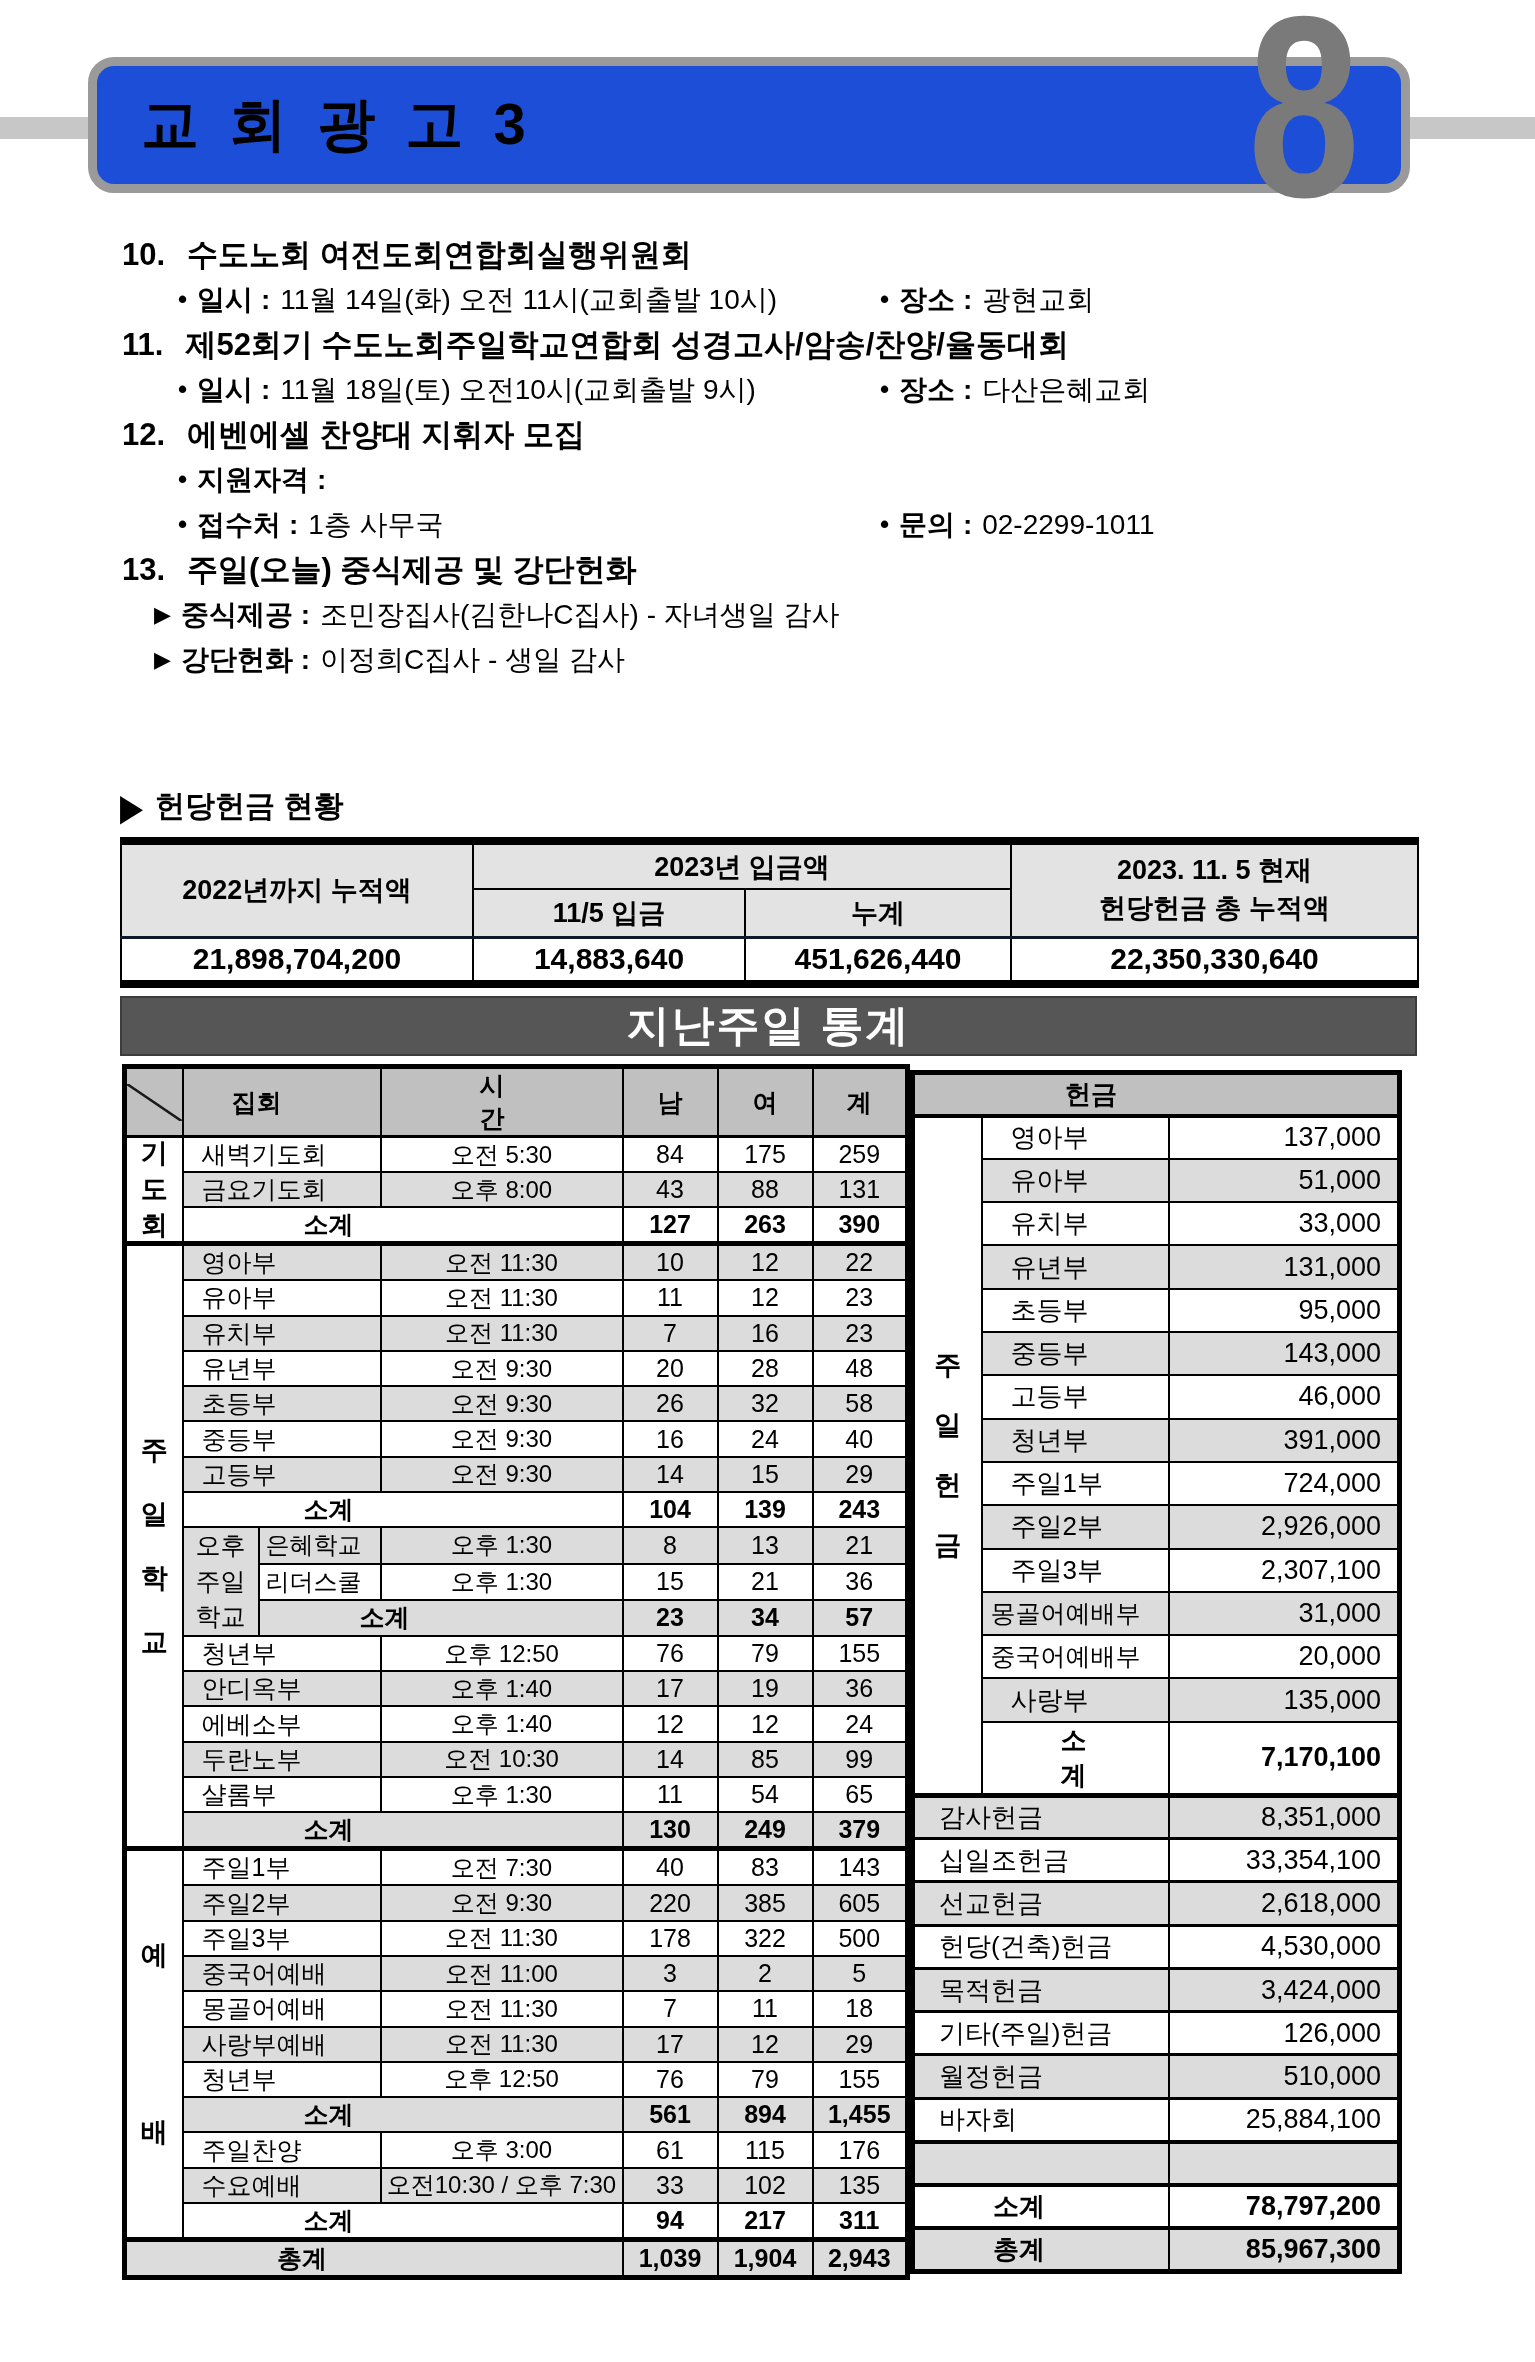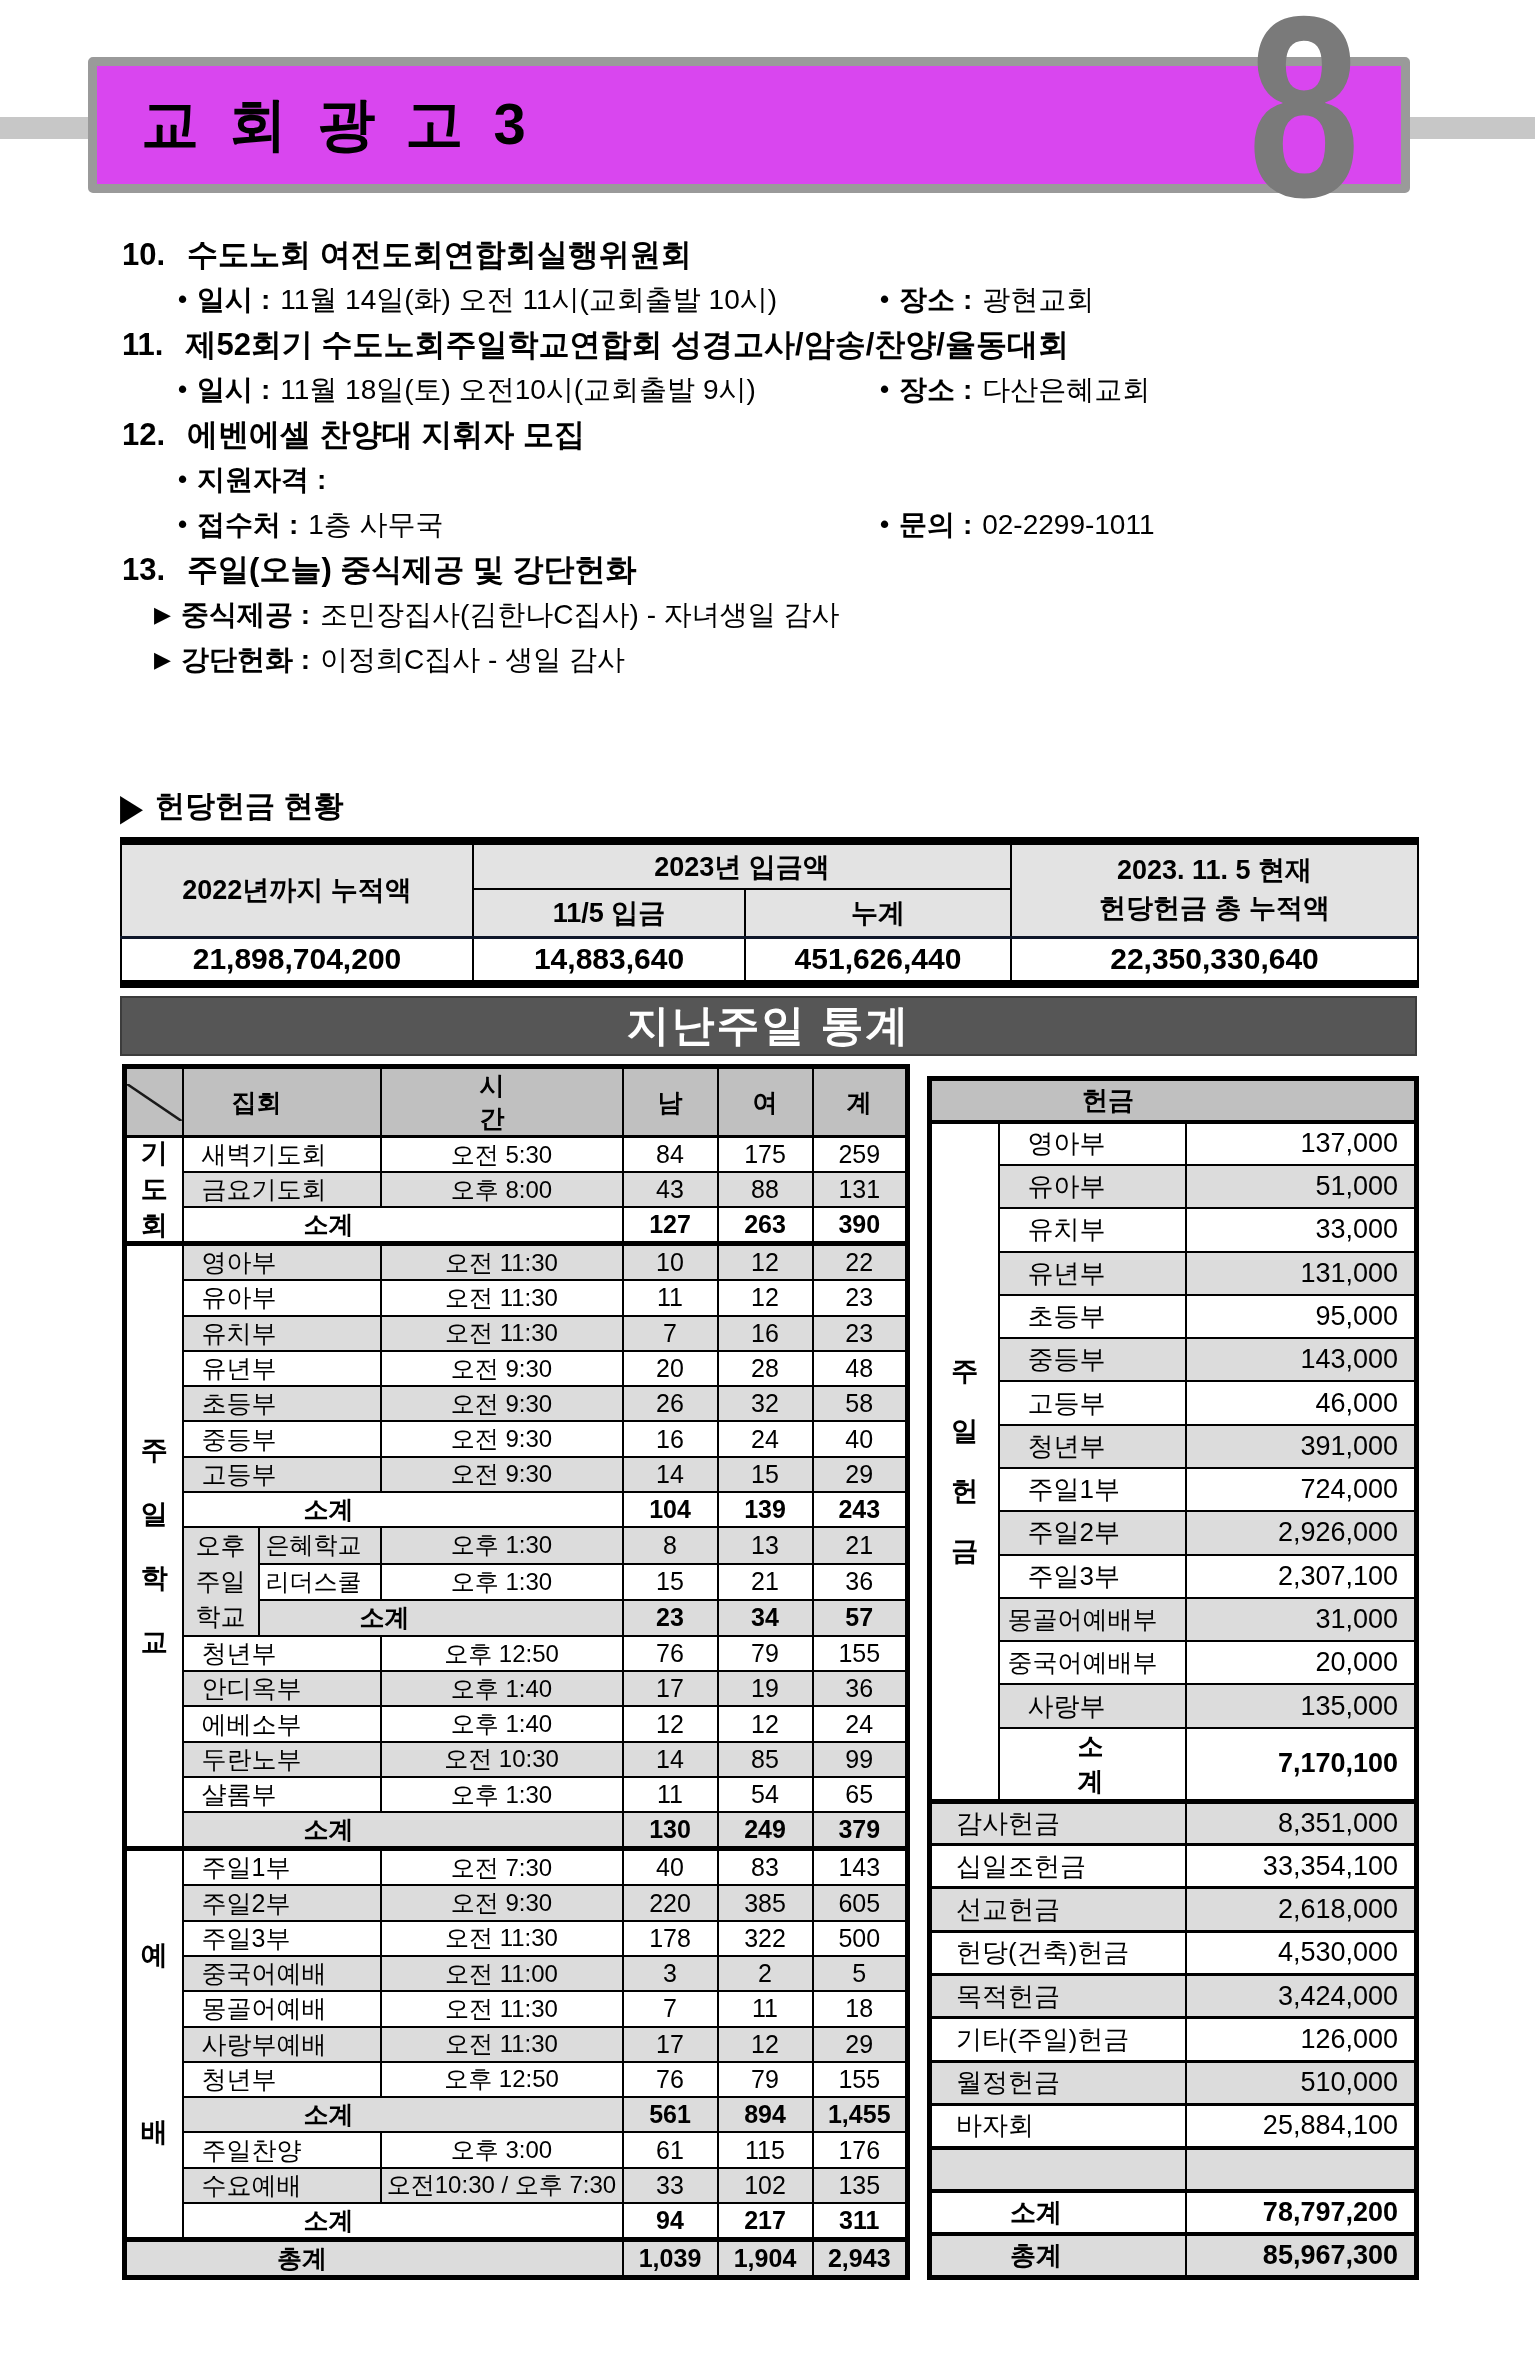--- a/index.html
+++ b/index.html
@@ -4,22 +4,22 @@
 <style>
   html,body{margin:0;padding:0;background:#fff;}
   body{width:1535px;height:2362px;font-family:"Liberation Sans","DejaVu Sans",sans-serif;color:#000;}
   .page{position:relative;width:1535px;height:2362px;overflow:hidden;background:#fff;}
 
   
   .masthead{position:relative;height:232px;}
   .bar{position:absolute;top:117px;height:22px;background:#c7c7c7;}
   .bar-left{left:0;width:96px;}
   .bar-right{left:1408px;right:0;}
-  .title-box{position:absolute;left:88px;top:57px;width:1322px;height:136px;background:#d946ef;
-    border:9px solid #9a9a9a;border-radius:5px;box-sizing:border-box;display:flex;align-items:center;padding-left:44px;z-index:1;}
+  .title-box{position:absolute;left:88px;top:57px;width:1322px;height:136px;background:#1d4ed8;
+    border:9px solid #9a9a9a;border-radius:26px;box-sizing:border-box;display:flex;align-items:center;padding-left:44px;z-index:1;}
   .title-box h1{margin:0;font-size:58px;font-weight:900;letter-spacing:7px;}
   .page-number{position:absolute;left:1248px;top:-22px;font-size:258px;line-height:1;font-weight:700;
     color:#7a7a7a;transform:scaleX(0.78);transform-origin:left top;z-index:2;}
 
   
   .announcements{padding-left:122px;width:1340px;box-sizing:border-box;}
   .ann-title{height:45px;display:flex;align-items:center;font-size:31px;font-weight:800;}
   .ann-no{margin-right:22px;}
   .ann-line{height:45px;display:flex;align-items:center;padding-left:56px;font-size:28px;}
   .ann-line.l13{padding-left:32px;}
@@ -42,21 +42,21 @@
   table.ded tr.dv{height:47px;}
   table.ded tr.dv td{font-size:30px;font-weight:800;border-top:3px solid #0f172a;}
   table.ded td.pre{white-space:pre-line;line-height:1.4;}
 
   
   .banner{margin:8px 0 0 120px;width:1297px;height:60px;background:#565656;border:2px solid #3c3c3c;
     box-sizing:border-box;color:#fff;display:flex;align-items:center;justify-content:center;
     font-size:43px;font-weight:800;letter-spacing:2px;}
 
   
-  .stats{display:flex;align-items:flex-end;margin:8px 0 0 122px;gap:17px;}
+  .stats{display:flex;align-items:center;margin:8px 0 0 122px;}
   .stats table{border-collapse:collapse;table-layout:fixed;border:5px solid #000;}
   .stats td{border:2px solid #000;vertical-align:middle;text-align:center;padding:0;overflow:hidden;}
   tr.stripe td{background:#dcdcdc;}
   tr.hd td{background:#c0c0c0;font-weight:800;font-size:27px;}
   tr.sum td{font-weight:800;}
   tr.tk td{border-top-width:5px;}
   tr.t3 td{border-top-width:3px;}
   tr.t4 td{border-top-width:4px;}
   tr.t5 td{border-top-width:5px;}
 

